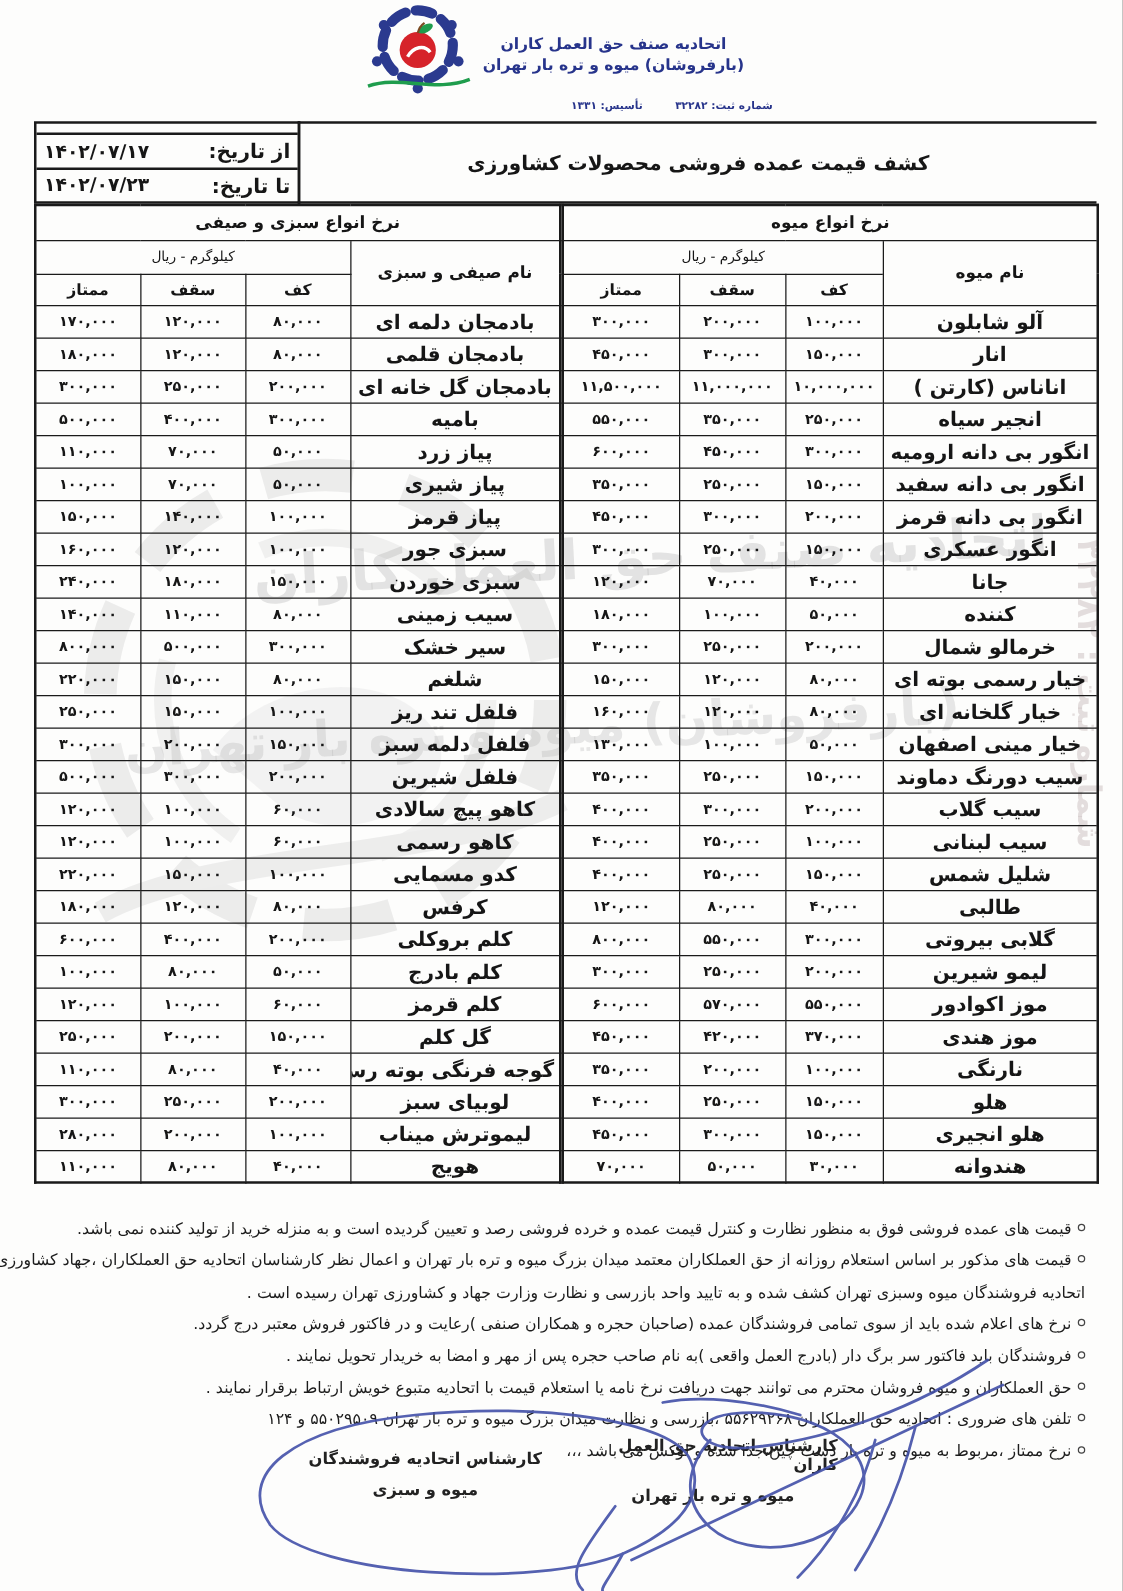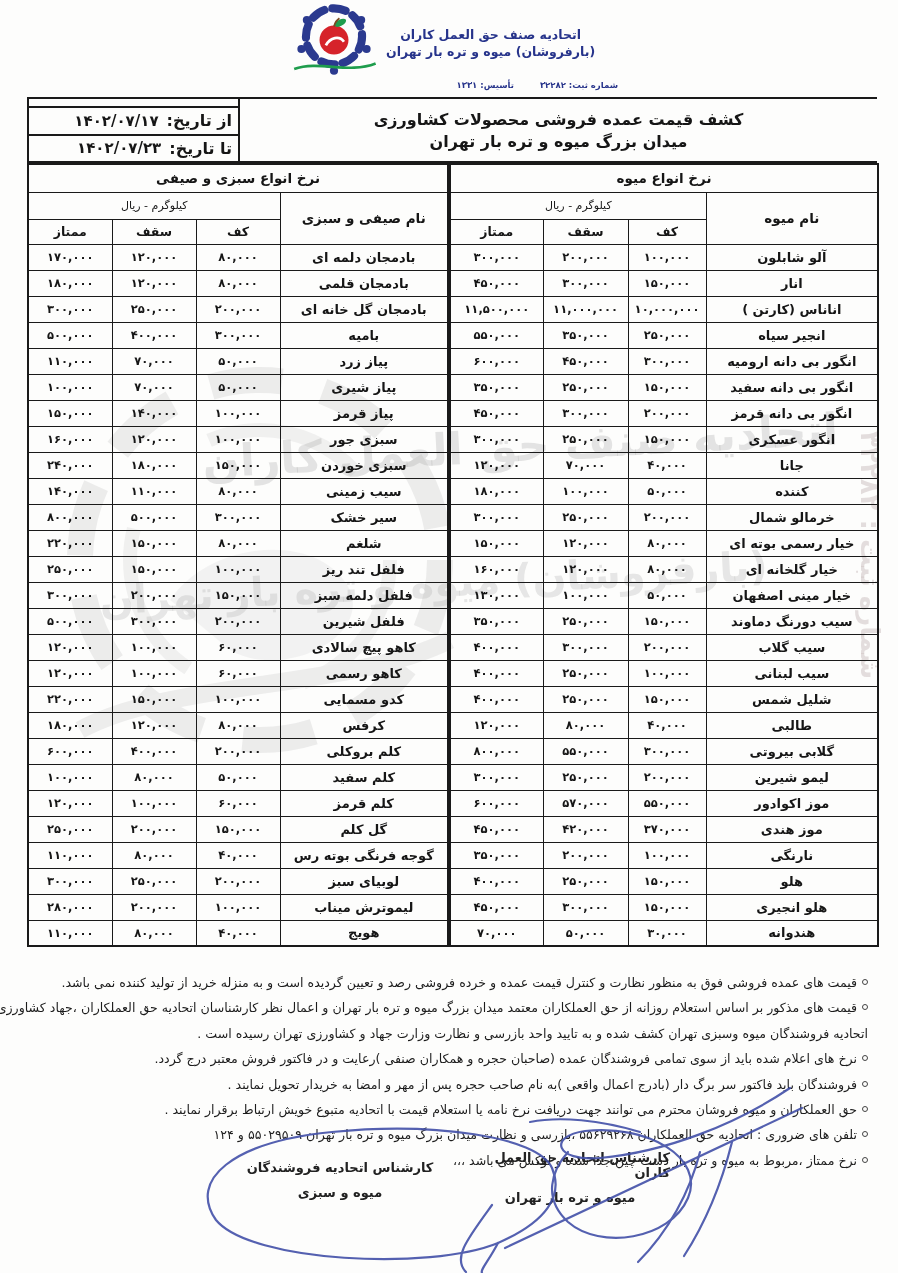--- a/index.html
+++ b/index.html
@@ -21,33 +21,33 @@
   .wm-text1{top:420px;right:60px;font-size:44px;font-weight:bold;color:rgba(160,160,160,.28);white-space:nowrap;transform:rotate(-3deg);letter-spacing:6px;}
   .wm-text2{top:560px;right:130px;font-size:40px;font-weight:bold;color:rgba(165,165,165,.25);white-space:nowrap;transform:rotate(-3deg);letter-spacing:4px;}
   .wm-reg{top:702px;right:4px;font-size:42px;font-weight:bold;color:rgba(185,130,130,.40);white-space:nowrap;letter-spacing:8px;}
   .wm-vert{top:540px;right:-96px;font-size:26px;font-weight:bold;color:rgba(170,150,150,.30);white-space:nowrap;transform:rotate(90deg);}
   
   .datebox{position:absolute;top:97px;left:27px;width:213px;height:66px;border:2px solid #1a1a1a;box-sizing:border-box;display:flex;flex-direction:column;}
   .datebox .strip{height:7px;border-bottom:2px solid #1a1a1a;}
   .daterow{flex:1;display:flex;flex-direction:row;align-items:center;padding:0 6px;gap:8px;}
   .daterow + .daterow{border-top:2px solid #1a1a1a;}
   .datelabel{font-size:16px;font-weight:bold;white-space:nowrap;}
-  .dateval{font-size:15px;font-weight:bold;direction:ltr;flex:1;text-align:right;letter-spacing:1px;}
+  .dateval{font-size:15px;font-weight:bold;direction:ltr;flex:1;text-align:left;letter-spacing:1px;}
   .titlebox{position:absolute;top:97px;left:238px;width:639px;height:66px;border:2px solid #1a1a1a;border-right:none;box-sizing:border-box;display:flex;flex-direction:column;justify-content:center;align-items:center;gap:3px;}
   .title-l{font-size:16px;font-weight:bold;}
   
   .tables{position:absolute;top:163px;left:27px;display:flex;flex-direction:row;align-items:center;}
   table.price{border-collapse:collapse;table-layout:fixed;direction:rtl;background:transparent;}
   table.price th,table.price td{border:1.4px solid #1a1a1a;padding:0 4px;box-sizing:border-box;overflow:hidden;white-space:nowrap;}
   table.price{border:2px solid #1a1a1a;}
   th.sec{height:28px;font-size:13.5px;font-weight:bold;}
   th.unit{height:27px;font-size:11px;font-weight:normal;margin-top:28px;}
   th.nameh{font-size:13.5px;font-weight:bold;}
   th.sub{height:25px;font-size:12.5px;font-weight:bold;}
-  td.n{font-size:13px;font-weight:bold;text-align:center;height:26px;}
+  td.n{font-size:16px;font-weight:bold;text-align:center;height:26px;}
   td.v{font-size:11.5px;font-weight:bold;text-align:center;direction:ltr;letter-spacing:.5px;}
   
   .notes{position:absolute;top:970px;right:30px;left:24px;font-size:12.6px;line-height:25.4px;color:#1c1c1c;text-align:right;}
   .note-line{white-space:nowrap;}
   .note-line.bullet::before{content:"";display:inline-block;width:4px;height:4px;border:1px solid #444;border-radius:50%;margin-left:5px;vertical-align:2px;}
   .note-line.center{}
   
   .sig-label{position:absolute;display:flex;flex-direction:column;align-items:center;gap:10px;font-size:13px;font-weight:bold;color:#222;}
   .sig-right{top:1150px;left:470px;width:200px;}
   .sig-left{top:1160px;left:240px;width:200px;}
@@ -100,21 +100,20 @@
       <span class="datelabel">از تاریخ:</span>
       <span class="dateval">۱۴۰۲/۰۷/۱۷</span>
     </div>
     <div class="daterow">
       <span class="datelabel">تا تاریخ:</span>
       <span class="dateval">۱۴۰۲/۰۷/۲۳</span>
     </div>
   </div>
   <div class="titlebox">
     <div class="title-l">کشف قیمت عمده فروشی محصولات کشاورزی</div>
-    <div class="title-l">میدان بزرگ میوه و تره بار تهران</div>
   </div>
 
   <div class="tables" dir="ltr">
 
     <table class="price" dir="rtl" style="width:420px">
       <colgroup>
           <col style="width:168px">
           <col style="width:84px">
           <col style="width:84px">
           <col style="width:84px">
@@ -269,21 +268,21 @@
           </tr>
 
           <tr>
             <td class="n nm">کلم بروکلی</td>
             <td class="v f">۲۰۰,۰۰۰</td>
             <td class="v c">۴۰۰,۰۰۰</td>
             <td class="v p">۶۰۰,۰۰۰</td>
           </tr>
 
           <tr>
-            <td class="n nm">کلم سفید</td>
+            <td class="n nm">کلم بادرج</td>
             <td class="v f">۵۰,۰۰۰</td>
             <td class="v c">۸۰,۰۰۰</td>
             <td class="v p">۱۰۰,۰۰۰</td>
           </tr>
 
           <tr>
             <td class="n nm">کلم قرمز</td>
             <td class="v f">۶۰,۰۰۰</td>
             <td class="v c">۱۰۰,۰۰۰</td>
             <td class="v p">۱۲۰,۰۰۰</td>
@@ -539,21 +538,21 @@
           </tr>
         </tbody>
     </table>
   </div>
 
   <div class="notes" id="notes">
       <div class="note-line bullet">قیمت های عمده فروشی فوق به منظور نظارت و کنترل قیمت عمده و خرده فروشی رصد و تعیین گردیده است و به منزله خرید از تولید کننده نمی باشد.</div>
       <div class="note-line bullet">قیمت های مذکور بر اساس استعلام روزانه از حق العملکاران معتمد میدان بزرگ میوه و تره بار تهران و اعمال نظر کارشناسان اتحادیه حق العملکاران ،جهاد کشاورزی و</div>
       <div class="note-line center">اتحادیه فروشندگان میوه وسبزی تهران کشف شده و به تایید واحد بازرسی و نظارت وزارت جهاد و کشاورزی تهران رسیده است .</div>
       <div class="note-line bullet">نرخ های اعلام شده باید از سوی تمامی فروشندگان عمده (صاحبان حجره و همکاران صنفی )رعایت و در فاکتور فروش معتبر درج گردد.</div>
-      <div class="note-line bullet">فروشندگان باید فاکتور سر برگ دار (بادرج اعمال واقعی )به نام صاحب حجره پس از مهر و امضا به خریدار تحویل نمایند .</div>
+      <div class="note-line bullet">فروشندگان باید فاکتور سر برگ دار (بادرج العمل واقعی )به نام صاحب حجره پس از مهر و امضا به خریدار تحویل نمایند .</div>
       <div class="note-line bullet">حق العملکاران و میوه فروشان محترم می توانند جهت دریافت نرخ نامه یا استعلام قیمت با اتحادیه متبوع خویش ارتباط برقرار نمایند .</div>
       <div class="note-line bullet">تلفن های ضروری : اتحادیه حق العملکاران ۵۵۶۲۹۲۶۸    ،بازرسی و نظارت میدان بزرگ میوه و تره بار تهران ۵۵۰۲۹۵۰۹   و   ۱۲۴</div>
       <div class="note-line bullet">نرخ ممتاز ،مربوط به میوه و تره بار دست چین،جدا شده و لوکس می باشد ،،،</div>
     </div>
 
   <div class="sig-label sig-right">
     <span>کارشناس اتحادیه حق العمل کاران</span>
     <span>میوه و تره بار تهران</span>
   </div>
   <div class="sig-label sig-left">

